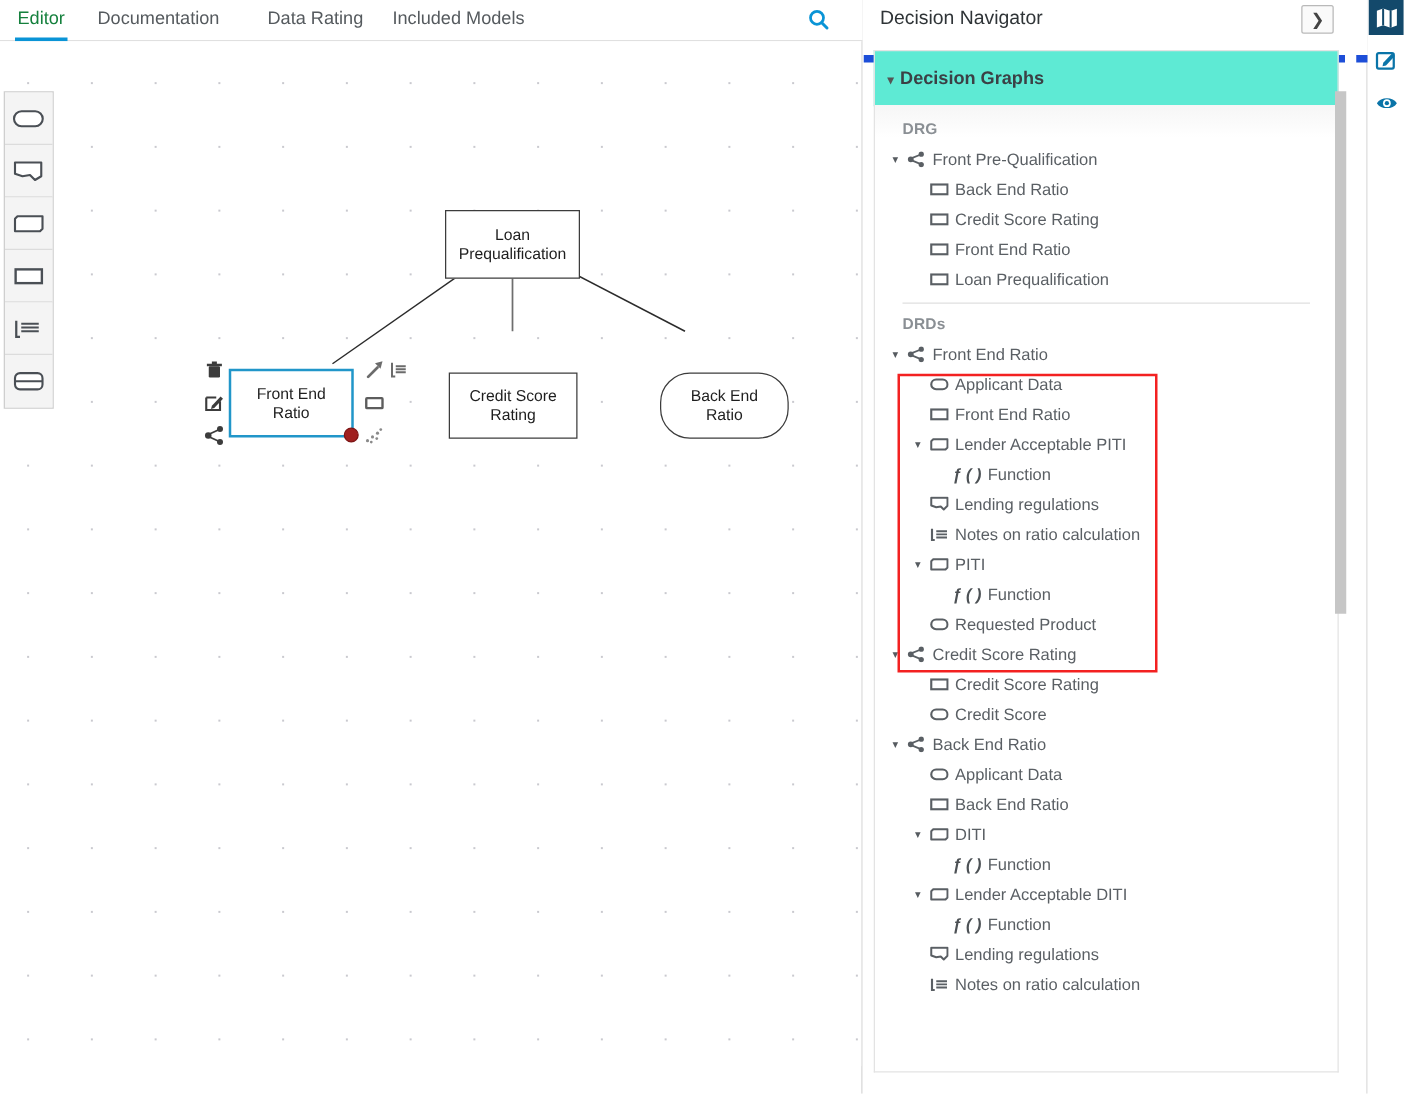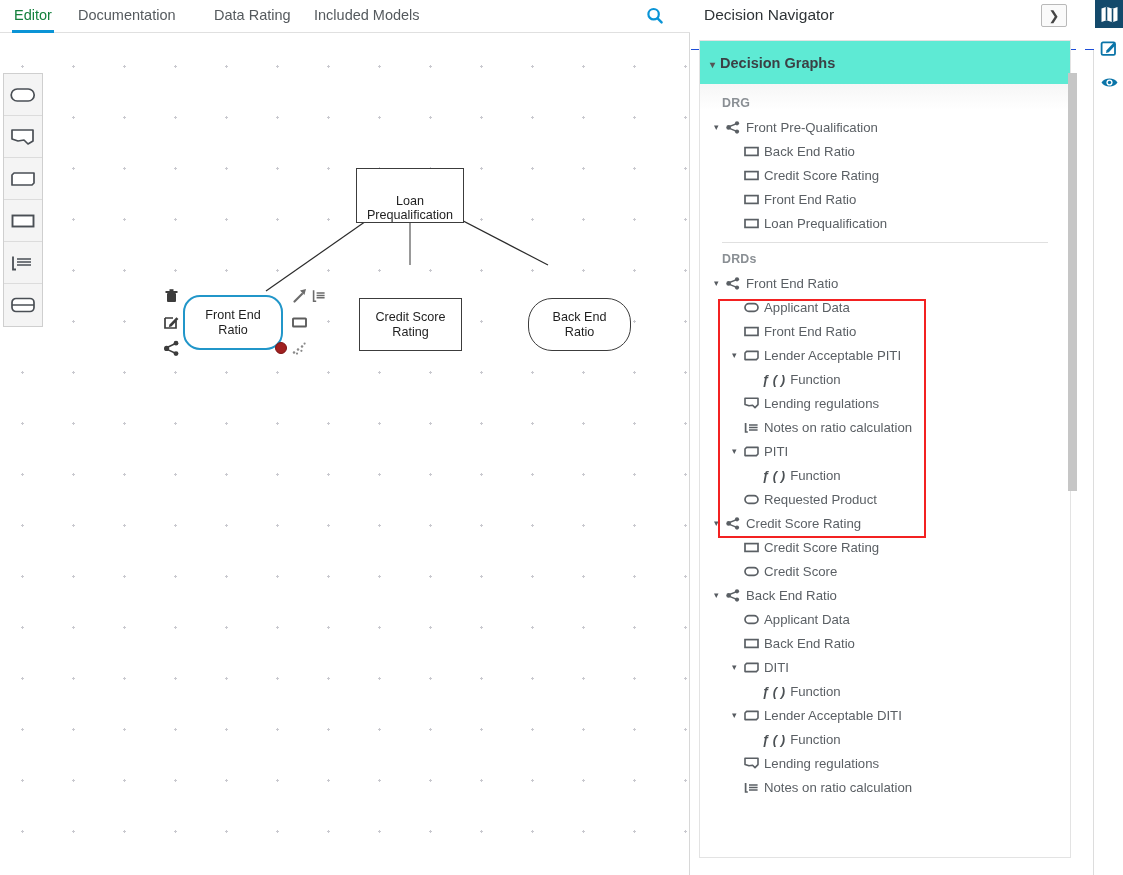--- a/index.html
+++ b/index.html
@@ -118,21 +118,21 @@
   
   #nav-pane {
     position: absolute; left: 691px; top: 0;
     width: 403px; height: 875px;
     background: #ffffff;
     border-right: 1px solid #dddddd;
   }
   #nav-header {
     position: absolute; left: 0; top: 0;
     width: 403px; height: 50px;
-    border-bottom: 1px solid #1d4ed8;
+    border-bottom: 6px solid #1d4ed8;
     background: #ffffff;
   }
   #nav-title {
     position: absolute; left: 13px; top: 6px;
     font-size: 15.5px; color: #2f3437;
   }
   #nav-collapse {
     position: absolute; right: 27px; top: 4px;
     width: 26px; height: 23px;
     border: 1px solid #b9b9b9;
@@ -262,26 +262,26 @@
         <defs>
           <marker id="arrhead" markerWidth="10" markerHeight="10" refX="8" refY="4" orient="auto">
             <path d="M0,0 L9,4 L0,8 z" fill="#2b2b2b"></path>
           </marker>
         </defs>
         <line x1="266" y1="258" x2="399" y2="165" stroke="#2b2b2b" stroke-width="1.2" marker-end="url(#arrhead)"></line>
         <line x1="410" y1="232" x2="410" y2="165" stroke="#6e6e6e" stroke-width="1.4" marker-end="url(#arrhead)"></line>
         <line x1="548" y1="232" x2="419" y2="165" stroke="#2b2b2b" stroke-width="1.2" marker-end="url(#arrhead)"></line>
       </svg>
 
-      <div class="node" style="left:356px; top:135px; width:108px; height:55px;align-items:flex-end;">
+      <div class="node" style="left:356px; top:135px; width:108px; height:55px;">
         <span style="white-space:pre-line">Loan
 Prequalification</span>
       </div>
 
-      <div class="node selected" style="left:183px; top:262px; width:100px; height:55px;border-radius:17px;">
+      <div class="node selected" style="left:183px; top:262px; width:100px; height:55px;">
         <span style="white-space:pre-line">Front End
 Ratio</span>
         <div class="node-handle"></div>
       </div>
 
       <div class="node" style="left:359px; top:265px; width:103px; height:53px;">
         <span style="white-space:pre-line">Credit Score
 Rating</span>
       </div>
 

